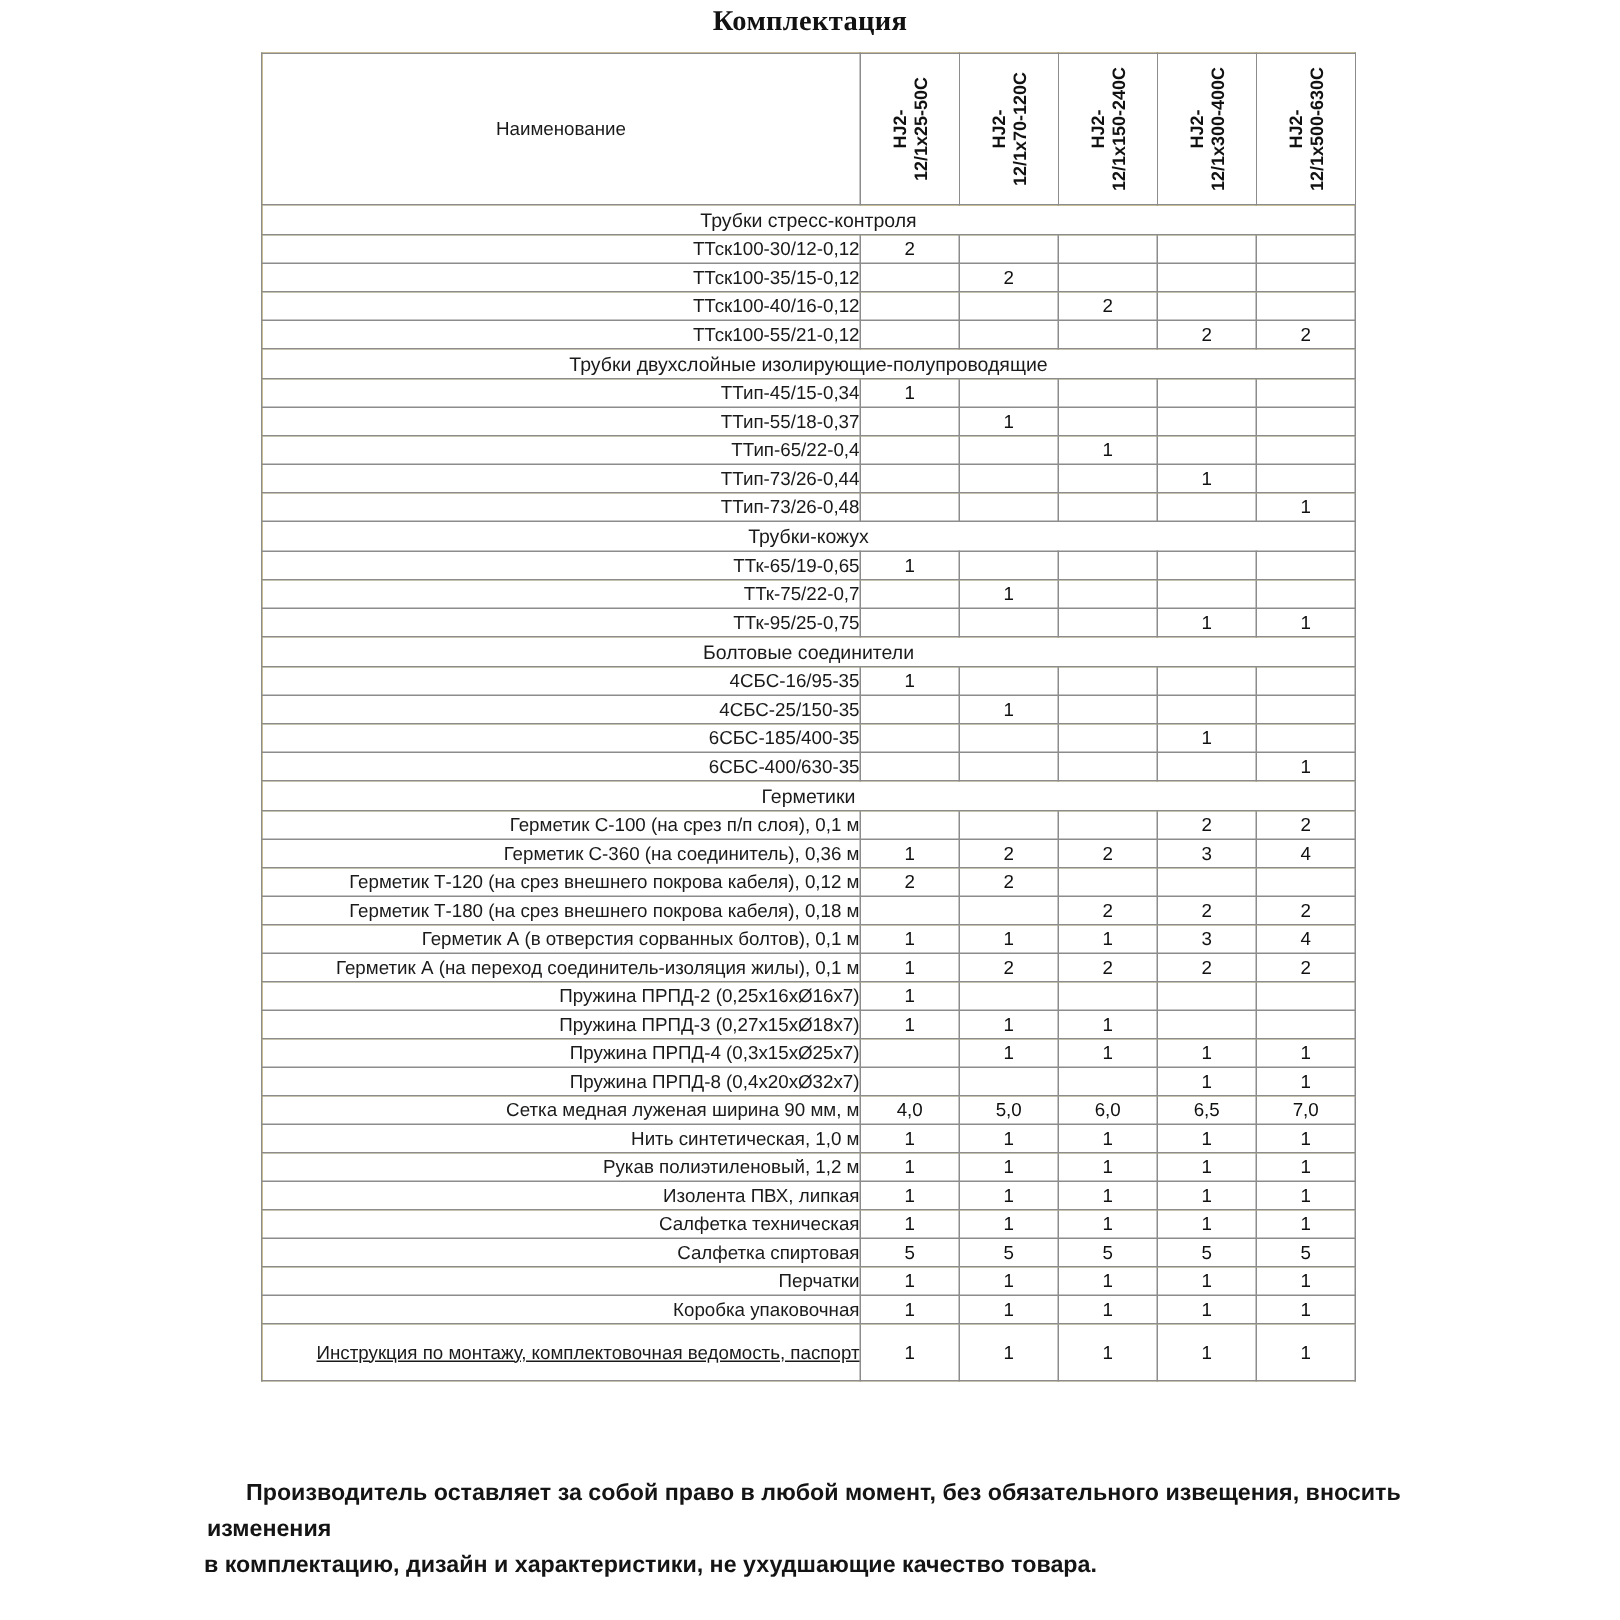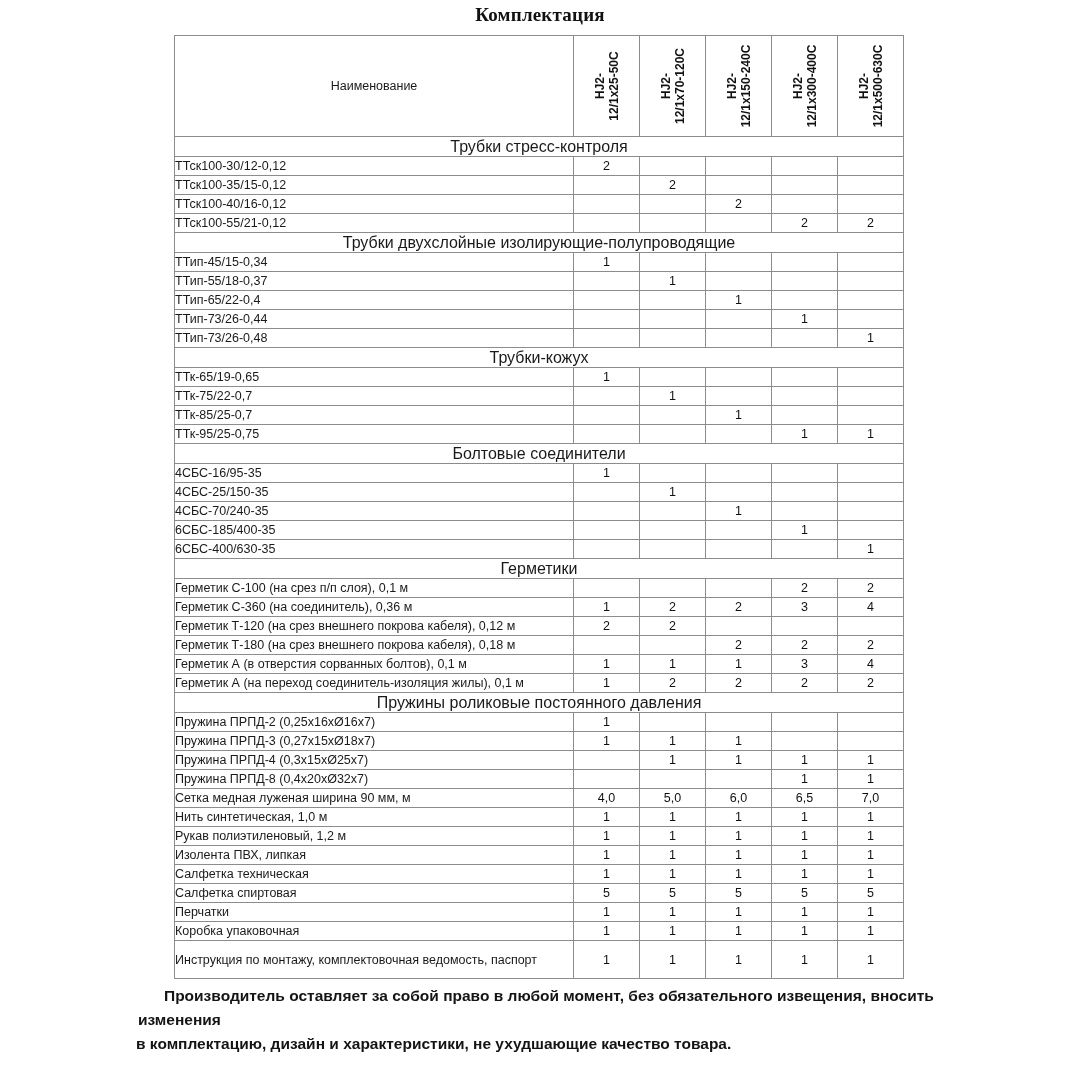--- a/index.html
+++ b/index.html
@@ -81,48 +81,49 @@
     font-weight: bold;
     line-height: 1.18;
     text-align: center;
     color: #111111;
   }
   .vert-label span { display: block; }
 
   
   .section-row td {
     text-align: center;
-    font-size: 16px;
+    font-size: 13px;
     height: 19px;
     line-height: 19px;
     color: #1a1a1a;
   }
 
   
   .data-row { height: 19px; }
   .cell-name {
-    text-align: left;
+    text-align: right;
     padding-left: 5px;
     font-size: 12.5px;
     line-height: 18px;
     color: #1a1a1a;
     white-space: nowrap;
   }
   .cell-name.wrap { white-space: normal; }
   .cell-val {
     text-align: center;
     font-size: 12.5px;
     line-height: 18px;
     color: #111111;
   }
   .tall-row { height: 38px; }
   .tall-row .cell-name {
     line-height: 16px;
     padding-top: 2px;
     padding-bottom: 2px;
+    text-decoration: underline;
   }
 
   
   .footer-note {
     position: absolute;
     left: 138px;
     top: 984px;
     width: 800px;
     font-family: Liberation Sans, sans-serif;
     font-size: 15.5px;
@@ -276,28 +277,20 @@
         </tr>
         <tr class="data-row">
           <td class="cell-name">ТТк-75/22-0,7</td>
           <td class="cell-val"></td>
           <td class="cell-val">1</td>
           <td class="cell-val"></td>
           <td class="cell-val"></td>
           <td class="cell-val"></td>
         </tr>
         <tr class="data-row">
-          <td class="cell-name">ТТк-85/25-0,7</td>
-          <td class="cell-val"></td>
-          <td class="cell-val"></td>
-          <td class="cell-val">1</td>
-          <td class="cell-val"></td>
-          <td class="cell-val"></td>
-        </tr>
-        <tr class="data-row">
           <td class="cell-name">ТТк-95/25-0,75</td>
           <td class="cell-val"></td>
           <td class="cell-val"></td>
           <td class="cell-val"></td>
           <td class="cell-val">1</td>
           <td class="cell-val">1</td>
         </tr>
         <tr class="section-row">
           <td colspan="6">Болтовые соединители</td>
         </tr>
@@ -311,28 +304,20 @@
         </tr>
         <tr class="data-row">
           <td class="cell-name">4СБС-25/150-35</td>
           <td class="cell-val"></td>
           <td class="cell-val">1</td>
           <td class="cell-val"></td>
           <td class="cell-val"></td>
           <td class="cell-val"></td>
         </tr>
         <tr class="data-row">
-          <td class="cell-name">4СБС-70/240-35</td>
-          <td class="cell-val"></td>
-          <td class="cell-val"></td>
-          <td class="cell-val">1</td>
-          <td class="cell-val"></td>
-          <td class="cell-val"></td>
-        </tr>
-        <tr class="data-row">
           <td class="cell-name">6СБС-185/400-35</td>
           <td class="cell-val"></td>
           <td class="cell-val"></td>
           <td class="cell-val"></td>
           <td class="cell-val">1</td>
           <td class="cell-val"></td>
         </tr>
         <tr class="data-row">
           <td class="cell-name">6СБС-400/630-35</td>
           <td class="cell-val"></td>
@@ -384,23 +369,20 @@
           <td class="cell-val">3</td>
           <td class="cell-val">4</td>
         </tr>
         <tr class="data-row">
           <td class="cell-name">Герметик А (на переход соединитель-изоляция жилы), 0,1 м</td>
           <td class="cell-val">1</td>
           <td class="cell-val">2</td>
           <td class="cell-val">2</td>
           <td class="cell-val">2</td>
           <td class="cell-val">2</td>
-        </tr>
-        <tr class="section-row">
-          <td colspan="6">Пружины роликовые постоянного давления</td>
         </tr>
         <tr class="data-row">
           <td class="cell-name">Пружина ПРПД-2 (0,25x16xØ16x7)</td>
           <td class="cell-val">1</td>
           <td class="cell-val"></td>
           <td class="cell-val"></td>
           <td class="cell-val"></td>
           <td class="cell-val"></td>
         </tr>
         <tr class="data-row">

